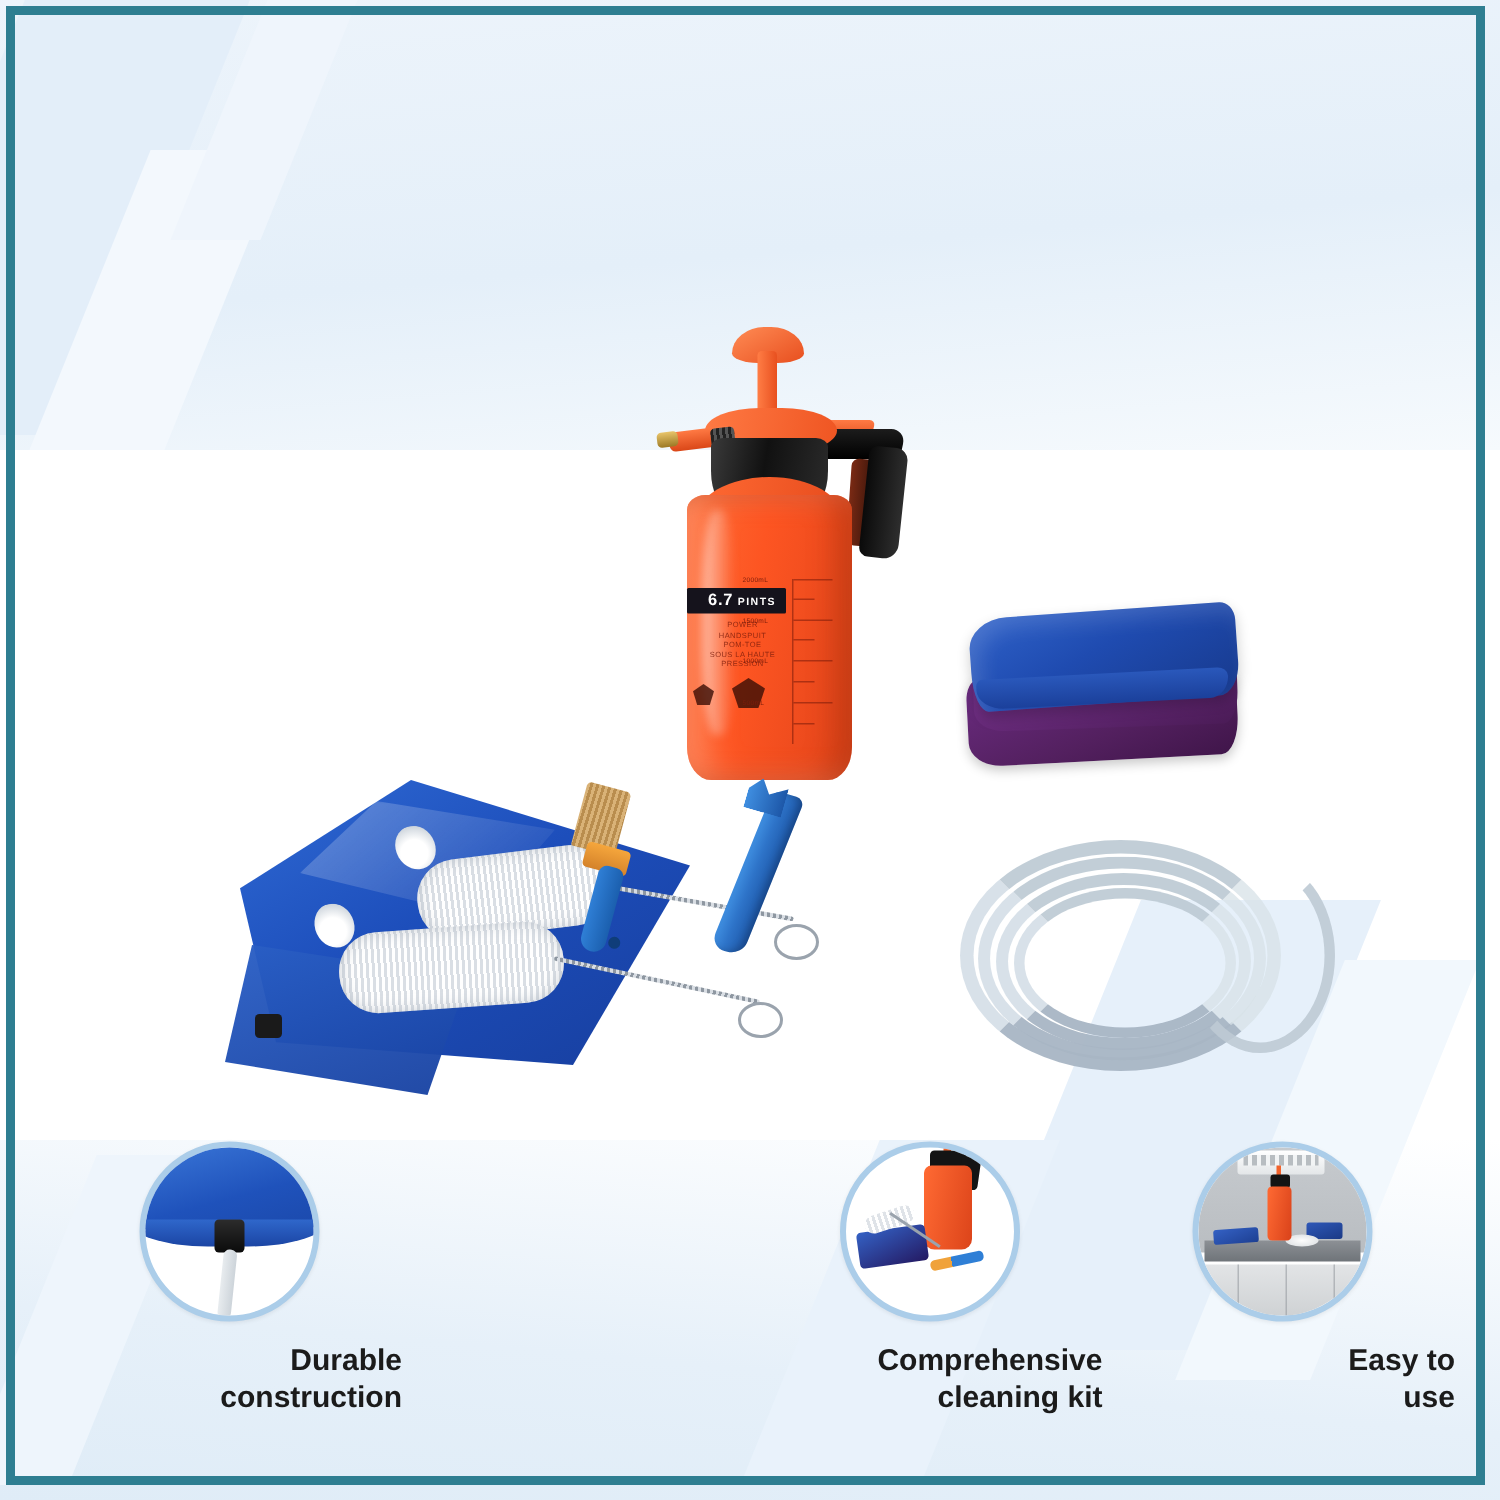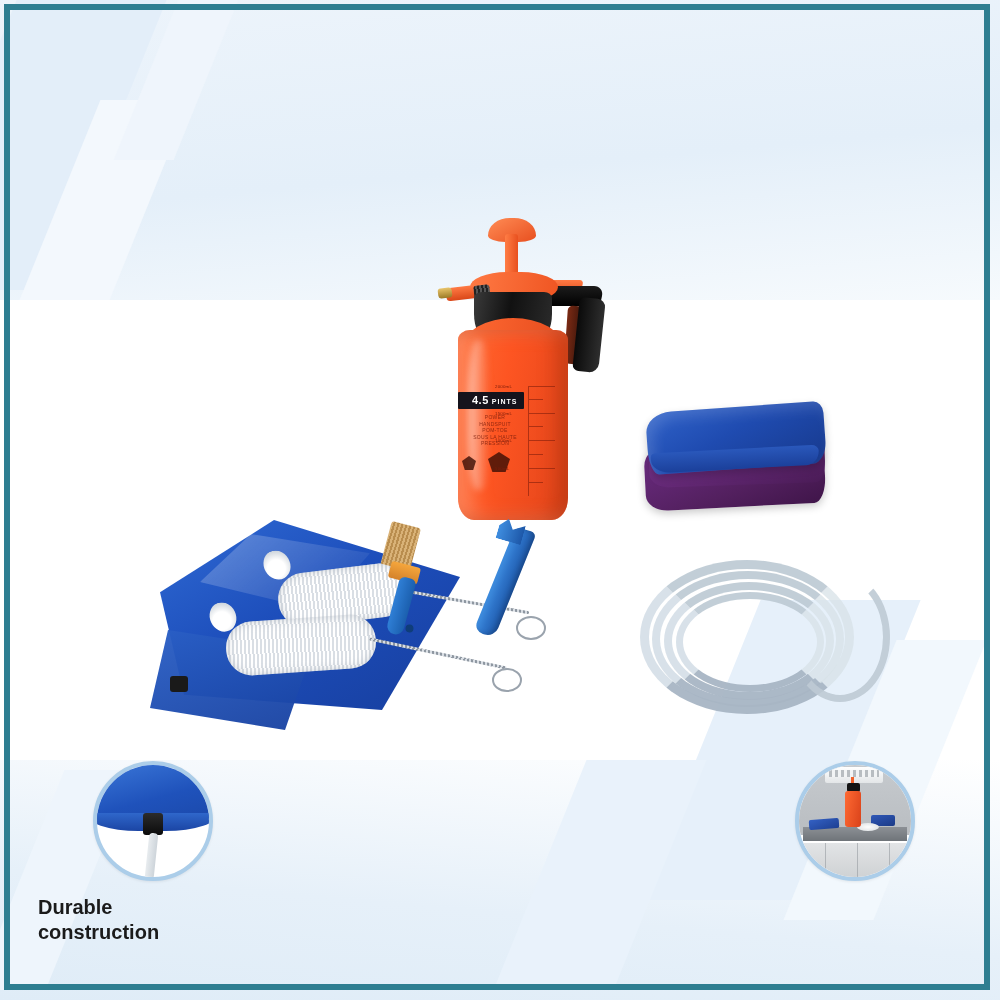--- a/index.html
+++ b/index.html
@@ -392,21 +392,21 @@
 
   
   .features {
     position: absolute;
     left: 0; top: 755px;
     width: 1000px; height: 235px;
   }
   .feature {
     position: absolute;
     width: 230px;
-    text-align: left;
+    text-align: right;
   }
   .f-circle {
     width: 112px; height: 112px;
     margin: 0 auto;
     border-radius: 50%;
     border: 4px solid #abcde9;
     overflow: hidden;
     position: relative;
     background: #ffffff;
     box-shadow: 0 1px 3px rgba(0,0,0,.08);
@@ -590,21 +590,21 @@
       <div class="spr-cap"></div>
       <div class="spr-nozzle-arm"></div>
       <div class="spr-nozzle-rib"></div>
       <div class="spr-nozzle-tip"></div>
       <div class="spr-collar"></div>
       <div class="spr-collar-ring"></div>
       <div class="spr-shoulder"></div>
       <div class="spr-body"></div>
       <div class="spr-gloss"></div>
 
-      <div class="spr-label"><span>4.5</span><span class="pints">PINTS</span></div>
+      <div class="spr-label"><span>6.7</span><span class="pints">PINTS</span></div>
 
       <div class="spr-text" style="white-space:pre-line;">POWER
 HANDSPUIT
 POM-TOE
 SOUS LA HAUTE
 PRESSION</div>
 
       <div class="spr-warn">
         <span style="left:0;top:4px;"></span>
         <span style="left:26px;top:0;width:22px;height:20px;"></span>
@@ -683,37 +683,53 @@
         <div class="fa1-bag"></div>
         <div class="fa1-lip"></div>
         <div class="fa1-grom"></div>
         <div class="fa1-hose"></div>
       </div>
       <div class="f-label">Durable
 construction</div>
     </div>
 
 
+    <div class="feature" style="left:505px; top:6px;">
+      <div class="f-circle">
+        <div class="fa3-rod"></div>
+        <div class="fa3-cap"></div>
+        <div class="fa3-grip"></div>
+        <div class="fa3-bot"></div>
+        <div class="fa3-towel"></div>
+        <div class="fa3-brush"></div>
+        <div class="fa3-wire"></div>
+        <div class="fa3-tool"></div>
+      </div>
+      <div class="f-label">Comprehensive
+cleaning kit</div>
+    </div>
 
     <div class="feature" style="left:740px; top:6px;">
       <div class="f-circle">
         <div class="fa4-wall"></div>
         <div class="fa4-floor">
           <i style="left:26px;"></i>
           <i style="left:58px;"></i>
           <i style="left:90px;"></i>
         </div>
         <div class="fa4-ac">
             <i></i>
           </div>
         <div class="fa4-table"></div>
         <div class="fa4-towelL"></div>
         <div class="fa4-towelR"></div>
         <div class="fa4-plate"></div>
         <div class="fa4-rod"></div>
         <div class="fa4-cap"></div>
         <div class="fa4-bot"></div>
       </div>
+      <div class="f-label">Easy to
+use</div>
     </div>
 
   </div>
 
 </div>
 
 </body></html>

